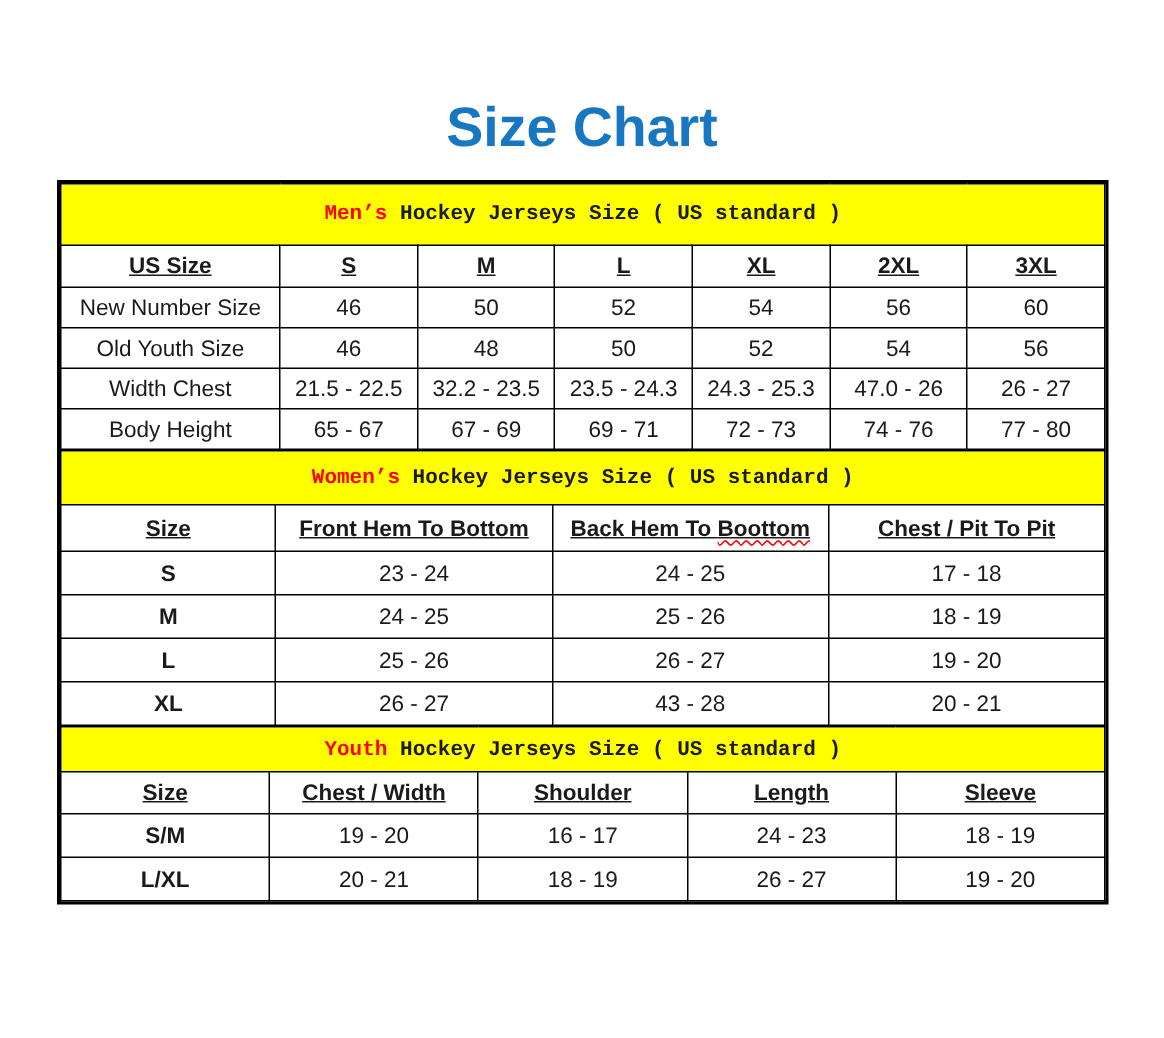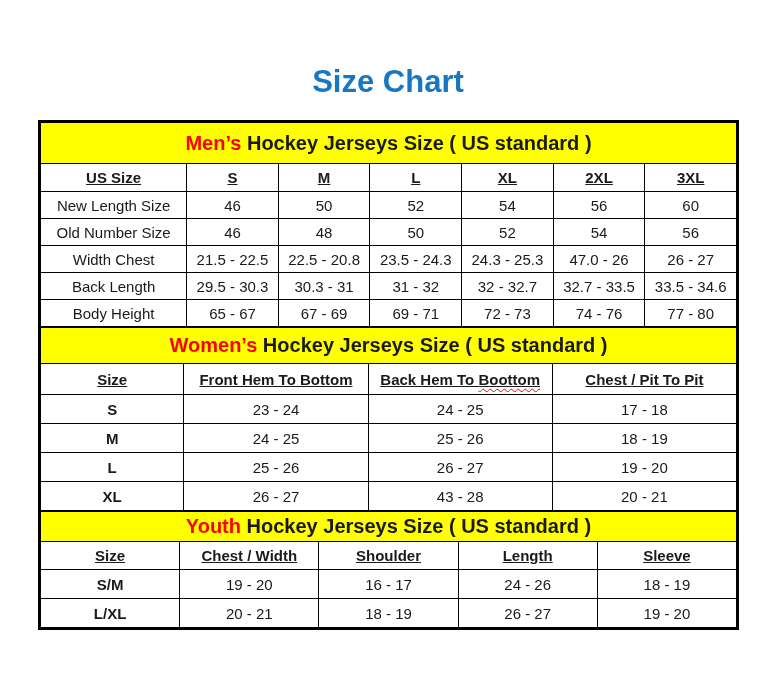--- a/index.html
+++ b/index.html
@@ -3,34 +3,34 @@
 <meta charset="utf-8">
 <style>
   html,body { margin:0; padding:0; }
   body {
     width:776px; height:692px; position:relative; background:#ffffff;
     font-family:"Liberation Sans", sans-serif; color:#1a1a1a;
     overflow:hidden;
   }
   .page-title {
     position:absolute; top:64px; left:0; width:100%;
-    text-align:center; font-size:31px; font-weight:bold;
+    text-align:center; font-size:37px; font-weight:bold;
     color:var(--title_blue); letter-spacing:0px; margin:0;
   }
   .chart-wrap {
     position:absolute; left:38px; top:120px; width:697px;
     border:2px solid var(--border);
   }
   table { width:100%; border-collapse:collapse; table-layout:fixed; }
   td {
     border:1px solid var(--border); text-align:center; vertical-align:middle;
     padding:0 2px; font-size:15px; overflow:hidden; white-space:nowrap;
   }
   .band td {
-    background:var(--band_bg); font-weight:bold; font-size:20px; height:40px;
+    background:var(--band_bg); font-weight:bold; font-size:14px; height:40px;font-family:Liberation Mono, monospace;
   }
   .band .hl { color:var(--accent_red); }
   .head td { font-weight:bold; height:27px;text-decoration:underline; }
   .mens tr.data td  { height:26px; }
   .womens .band td  { height:35px; }
   .womens .head td  { height:30px; }
   .womens tr.data td{ height:28px; }
   .womens tr.data td.rl, .youth tr.data td.rl { font-weight:bold; }
   .youth .band td   { height:29px; }
   .youth .head td   { height:27px; }
@@ -64,54 +64,45 @@
     <tr class="head">
       <td>US Size</td>
       <td>S</td>
       <td>M</td>
       <td>L</td>
       <td>XL</td>
       <td>2XL</td>
       <td>3XL</td>
     </tr>
     <tr class="data">
-      <td class="rl">New Length Size</td>
+      <td class="rl">New Number Size</td>
       <td>46</td>
       <td>50</td>
       <td>52</td>
       <td>54</td>
       <td>56</td>
       <td>60</td>
     </tr>
     <tr class="data">
-      <td class="rl">Old Number Size</td>
+      <td class="rl">Old Youth Size</td>
       <td>46</td>
       <td>48</td>
       <td>50</td>
       <td>52</td>
       <td>54</td>
       <td>56</td>
     </tr>
     <tr class="data">
       <td class="rl">Width Chest</td>
       <td>21.5 - 22.5</td>
-      <td>22.5 - 20.8</td>
+      <td>32.2 - 23.5</td>
       <td>23.5 - 24.3</td>
       <td>24.3 - 25.3</td>
       <td>47.0 - 26</td>
       <td>26 - 27</td>
-    </tr>
-    <tr class="data">
-      <td class="rl">Back Length</td>
-      <td>29.5 - 30.3</td>
-      <td>30.3 - 31</td>
-      <td>31 - 32</td>
-      <td>32 - 32.7</td>
-      <td>32.7 - 33.5</td>
-      <td>33.5 - 34.6</td>
     </tr>
     <tr class="data">
       <td class="rl">Body Height</td>
       <td>65 - 67</td>
       <td>67 - 69</td>
       <td>69 - 71</td>
       <td>72 - 73</td>
       <td>74 - 76</td>
       <td>77 - 80</td>
     </tr>
@@ -178,21 +169,21 @@
       <td>Size</td>
       <td>Chest / Width</td>
       <td>Shoulder</td>
       <td>Length</td>
       <td>Sleeve</td>
     </tr>
     <tr class="data">
       <td class="rl">S/M</td>
       <td>19 - 20</td>
       <td>16 - 17</td>
-      <td>24 - 26</td>
+      <td>24 - 23</td>
       <td>18 - 19</td>
     </tr>
     <tr class="data">
       <td class="rl">L/XL</td>
       <td>20 - 21</td>
       <td>18 - 19</td>
       <td>26 - 27</td>
       <td>19 - 20</td>
     </tr>
     </tbody>

